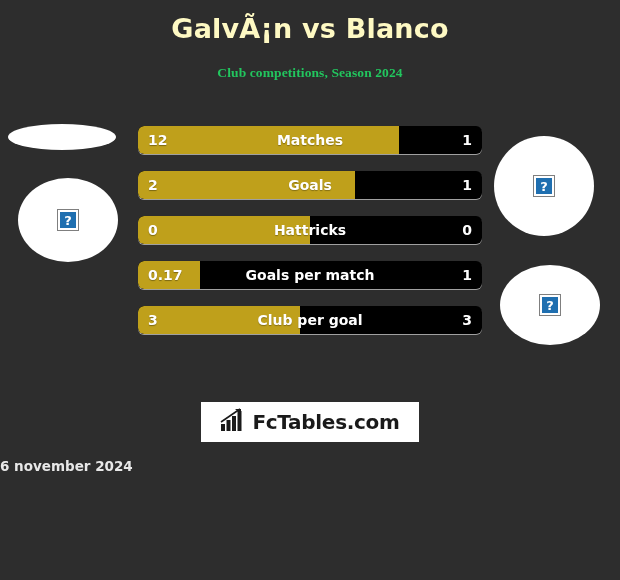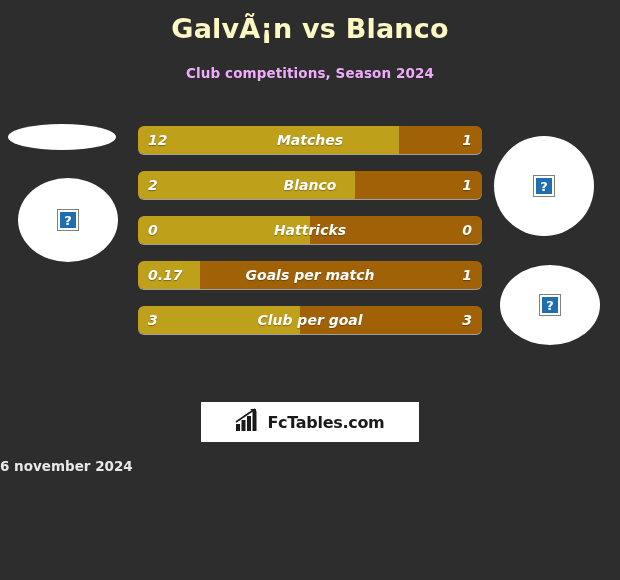--- a/index.html
+++ b/index.html
@@ -27,43 +27,43 @@
     color: #fef9c3;
     font-size: 27px;
     font-weight: bold;
     letter-spacing: 0.2px;
     padding-top: 12px;
     line-height: 34px;
     font-family: "DejaVu Sans", sans-serif;
   }
   .subtitle {
     text-align: center;
-    color: #f0abfc;
+    color: #22c55e;
     font-size: 13.5px;
     font-weight: bold;
     margin-top: 19px;
     letter-spacing: 0.1px;
+    font-family: Liberation Serif, serif;
   }
 
   
   .bars {
     position: absolute;
     left: 138px;
     top: 126px;
     width: 344px;
   }
   .bar-row {
     position: relative;
     height: 28px;
     margin-bottom: 17px;
     border-radius: 6px;
     overflow: hidden;
-    background: #a16207;
+    background: #000000;
     box-shadow: 0 1px 0 rgba(255,255,255,0.55);
-    font-style: italic;
   }
   .bar-left {
     position: absolute;
     left: 0; top: 0; bottom: 0;
     background: #bfa01b;
     border-radius: 6px 0 0 6px;
   }
   .val {
     position: absolute;
     top: 0;
@@ -129,21 +129,21 @@
     height: 40px;
     background: #ffffff;
     display: flex;
     align-items: center;
     justify-content: center;
     gap: 6px;
   }
   .logo-icon { display: block; }
   .logo-text {
     color: #1a1a1a;
-    font-size: 16px;
+    font-size: 20px;
     font-weight: bold;
     letter-spacing: -0.3px;
     font-family: "DejaVu Sans", sans-serif;
   }
 
   .date {
     position: absolute;
     left: 0; right: 0;
     top: 458px;
     text-align: left;
@@ -177,21 +177,21 @@
     <div class="bar-row">
       <div class="bar-left" style="width: 76%;"></div>
       <div class="val left">12</div>
       <div class="bar-label">Matches</div>
       <div class="val right">1</div>
     </div>
 
     <div class="bar-row">
       <div class="bar-left" style="width: 63%;"></div>
       <div class="val left">2</div>
-      <div class="bar-label">Blanco</div>
+      <div class="bar-label">Goals</div>
       <div class="val right">1</div>
     </div>
 
     <div class="bar-row">
       <div class="bar-left" style="width: 50%;"></div>
       <div class="val left">0</div>
       <div class="bar-label">Hattricks</div>
       <div class="val right">0</div>
     </div>
 

